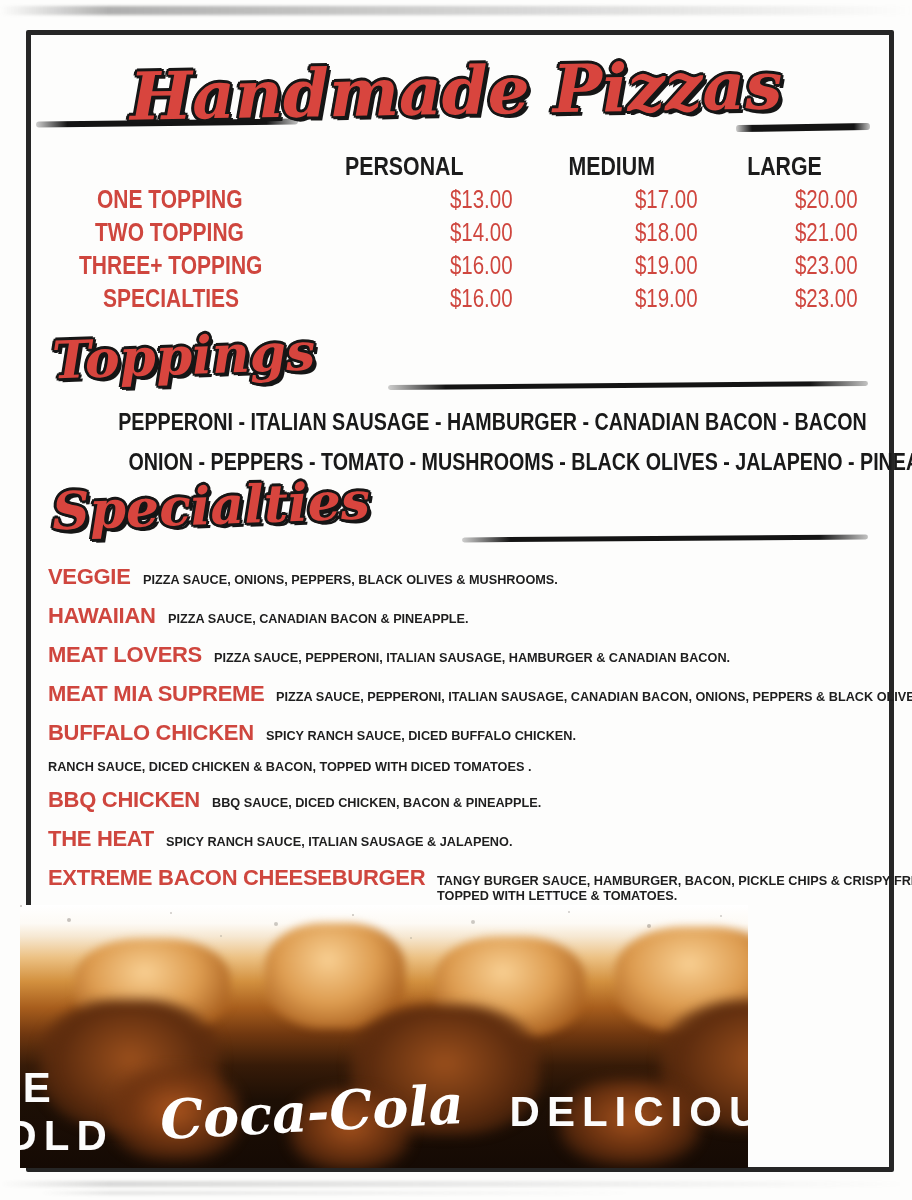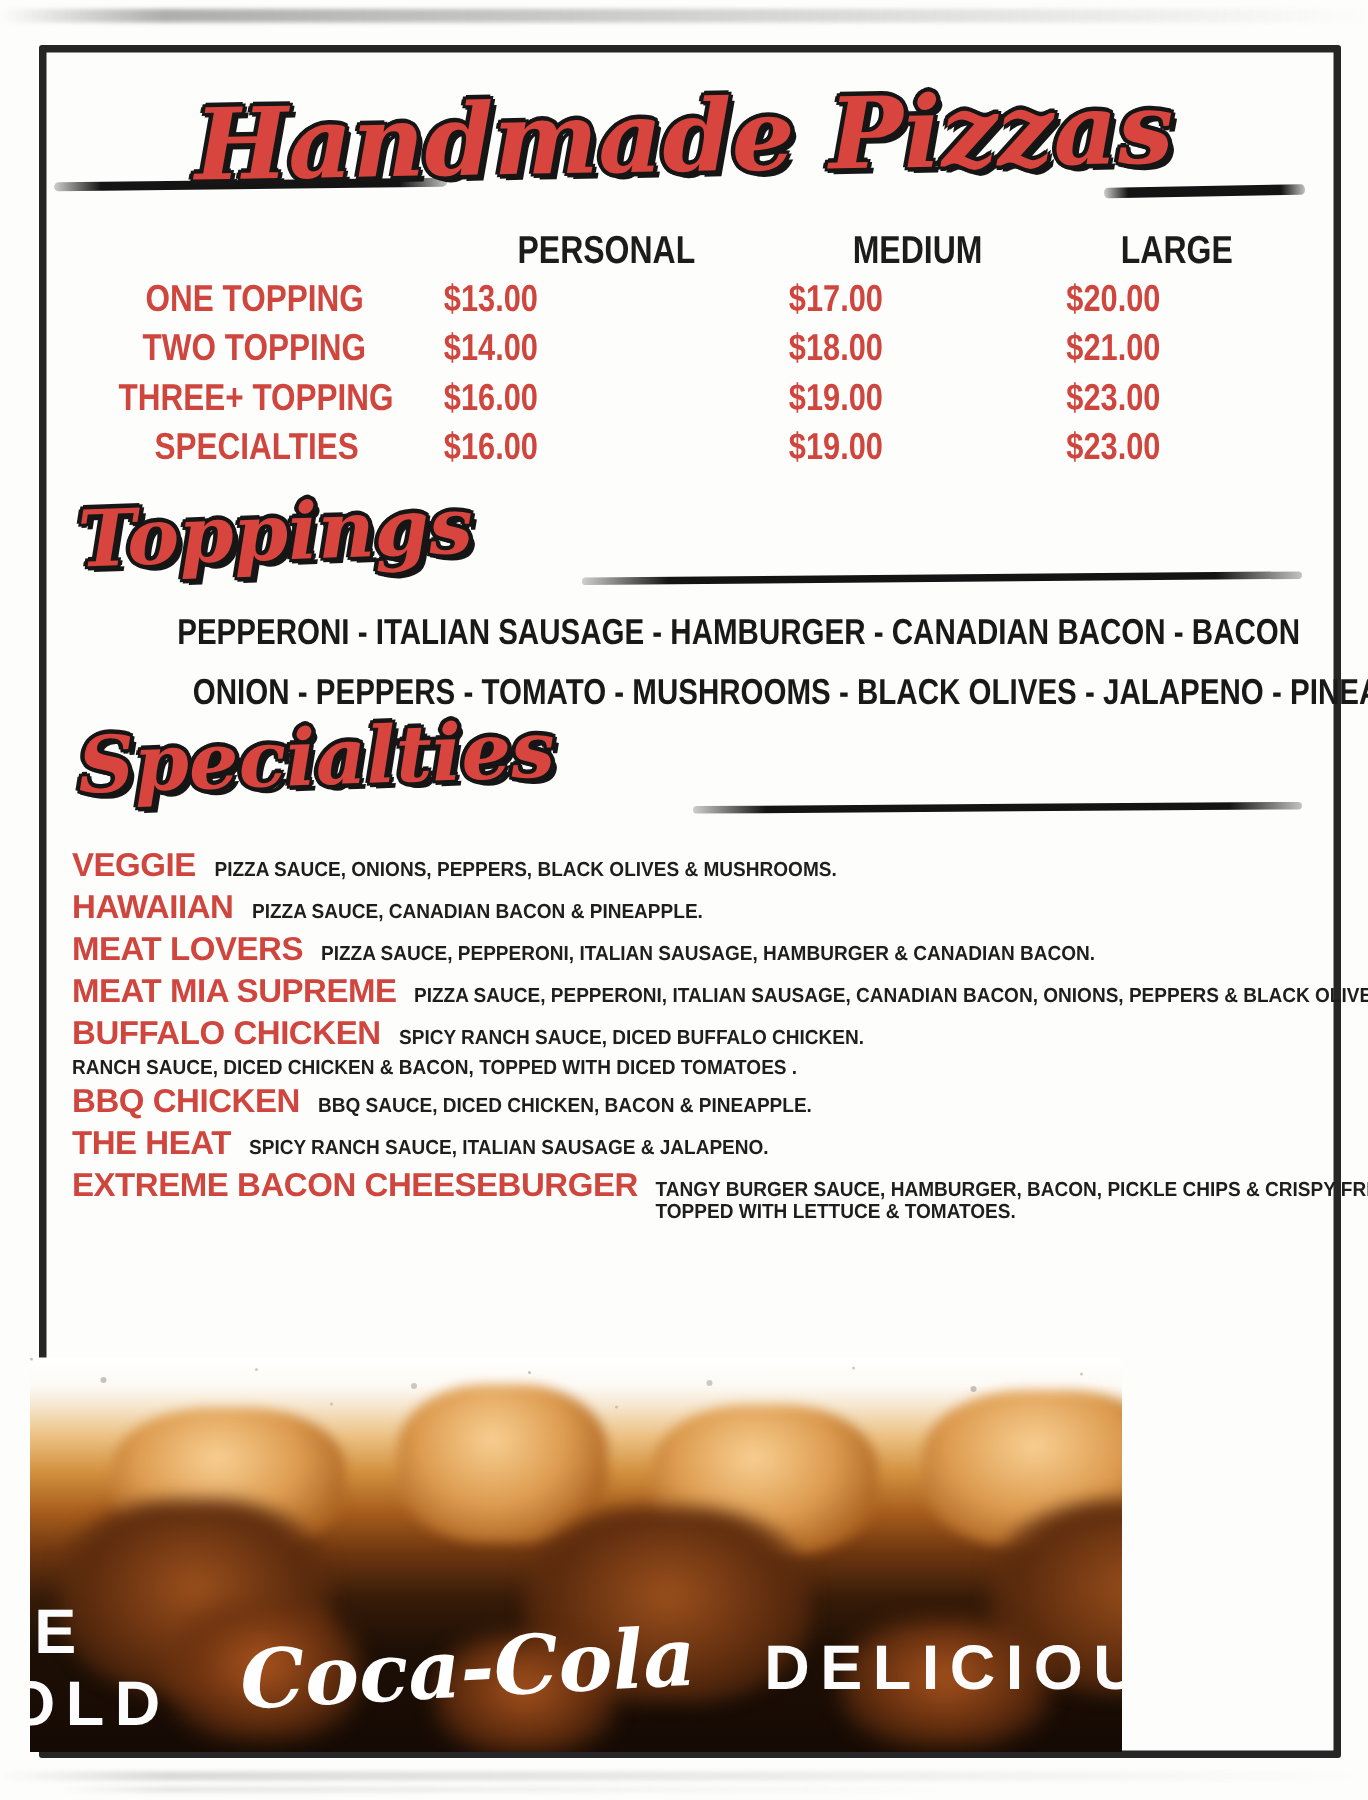--- a/index.html
+++ b/index.html
@@ -24,31 +24,31 @@
   .title{position:absolute;left:0;right:0;top:58px;text-align:center;font-size:66px;z-index:3;margin:0;transform:rotate(-1deg);}
   .hline{position:absolute;background:linear-gradient(90deg,rgba(20,20,20,.2),#141414 12%,#141414 88%,rgba(20,20,20,.25));height:6px;border-radius:3px;z-index:2;}
   .hline.title-left{left:36px;top:120px;width:262px;transform:rotate(-.7deg);}
   .hline.title-right{left:736px;top:124px;width:134px;height:7px;transform:rotate(-1deg);}
   .hline.toppings-rule{left:388px;top:383px;width:480px;height:5px;transform:rotate(-.5deg);}
   .hline.specialties-rule{left:462px;top:536px;width:406px;height:5px;transform:rotate(-.4deg);}
   
   .pricing{position:absolute;left:40px;top:150px;z-index:3;display:grid;grid-template-columns:210px 230px 185px 160px;grid-auto-rows:33px;align-items:center;margin-left:39px;}
   .pricing .hdr{font-weight:bold;color:#1c1c1c;font-size:26px;text-align:center;}
   .pricing .rowlabel{font-weight:bold;color:var(--menu-red,#cf463e);font-size:25px;text-align:center;}
-  .pricing .price{font-weight:bold;color:var(--menu-red,#cf463e);font-size:25px;text-align:left;}
+  .pricing .price{font-weight:normal;color:var(--menu-red,#cf463e);font-size:25px;text-align:right;}
   .sqz{display:inline-block;transform:scaleX(.82);transform-origin:center;white-space:nowrap;}
   .sqzl{display:inline-block;transform:scaleX(.84);transform-origin:left center;white-space:nowrap;}
   
   .toppings-head{position:absolute;left:52px;top:330px;font-size:52px;z-index:3;margin:0;transform:rotate(-2deg);}
   .topline{position:absolute;left:36px;width:840px;text-align:center;font-weight:bold;color:#191919;font-size:24px;z-index:3;white-space:nowrap;}
   .topline.l1{top:408px;}
   .topline.l2{top:448px;}
   
   .specialties-head{position:absolute;left:52px;top:480px;font-size:52px;z-index:3;margin:0;transform:rotate(-2deg);}
-  .spec-list{position:absolute;left:48px;top:564px;width:830px;z-index:3;display:flex;flex-direction:column;gap:2px;}
+  .spec-list{position:absolute;left:48px;top:564px;width:830px;z-index:3;display:flex;flex-direction:column;gap:13px;}
   .spec-item{display:flex;align-items:baseline;gap:12px;white-space:nowrap;}
   .spec-name{font-weight:bold;color:var(--menu-red,#cf463e);font-size:22px;letter-spacing:-0.3px;}
   .spec-desc{font-weight:bold;color:#1e1e1e;font-size:13.5px;transform:scaleX(.94);transform-origin:left center;}
   .spec-desc2{font-weight:bold;color:#1e1e1e;font-size:13.5px;transform:scaleX(.94);transform-origin:left center;}
   
   .photo{position:absolute;left:20px;top:905px;width:728px;height:263px;z-index:5;overflow:hidden;
     background:linear-gradient(180deg,#ffffff 0%,#fdfaf5 7%,#f6e8d2 12%,#ecc183 20%,#d3913f 29%,#a85e1d 39%,#713810 49%,#371b08 61%,#1d0f05 74%,#150a04 100%);}
   .cube{position:absolute;border-radius:42%;filter:blur(4px);}
   .cube.light{background:radial-gradient(ellipse at 45% 35%,#f8cf92 0%,#dd9c50 45%,#a9601f 78%,rgba(130,70,20,0) 100%);}
   .cube.dark{background:radial-gradient(ellipse at 50% 45%,#9a4f1c 0%,#5d2c0e 55%,rgba(40,20,8,0) 100%);filter:blur(6px);}

